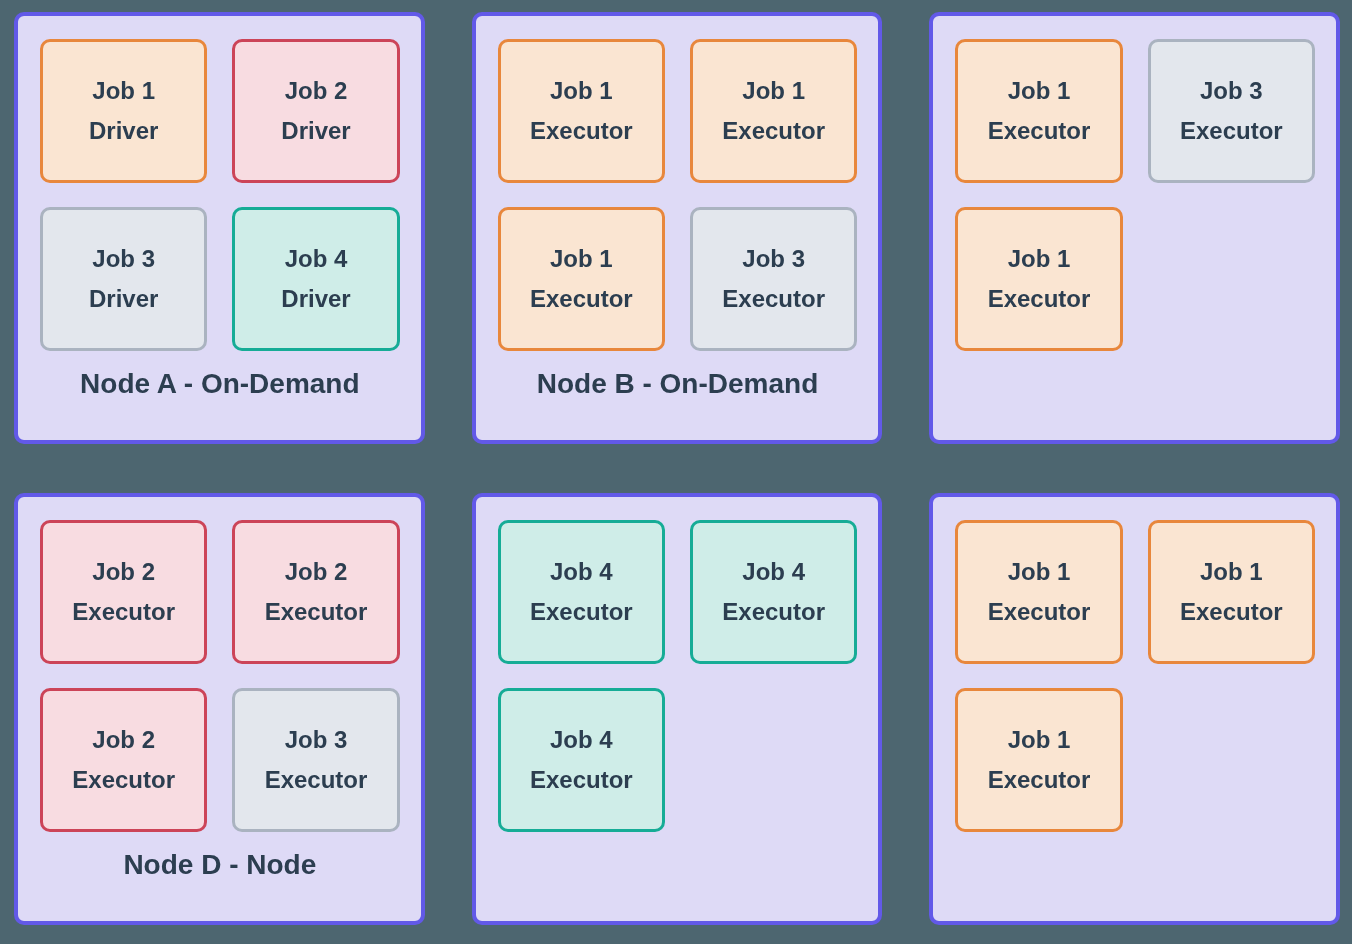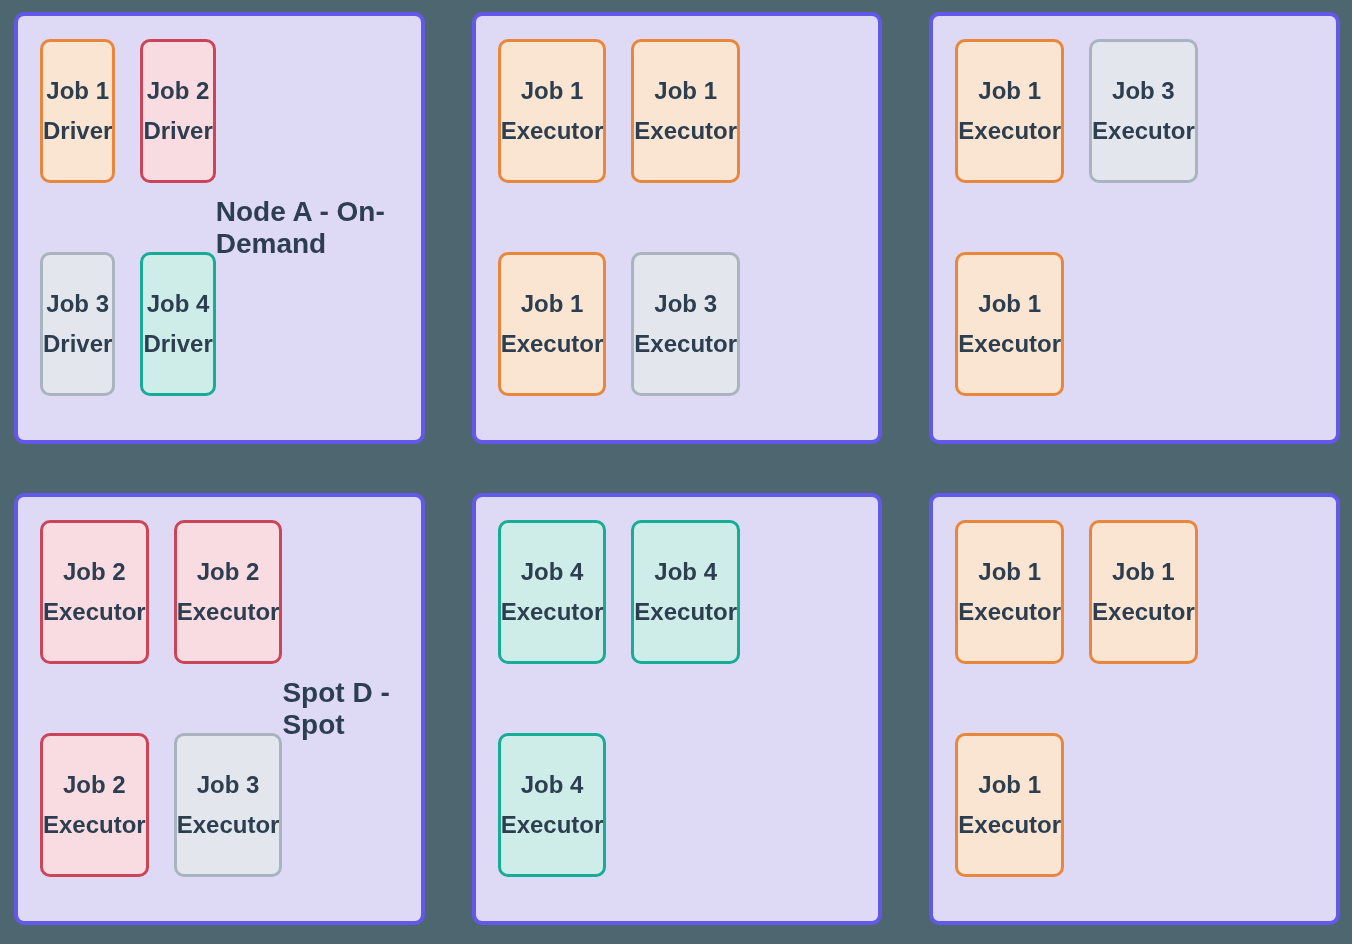--- a/index.html
+++ b/index.html
@@ -23,20 +23,21 @@
     gap: 49px 47px;
     padding: 12px 12px 19px 14px;
   }
   .node {
     box-sizing: border-box;
     border: 4px solid #6259E8;
     background: #DEDAF6;
     border-radius: 10px;
     padding: 23px 21px 0 22px;
     display: flex;
+    flex-direction: column;
   }
   .jobs {
     display: grid;
     grid-template-columns: repeat(2, 1fr);
     gap: 24px 25px;
   }
   .job {
     box-sizing: border-box;
     height: 144px;
     border: 3px solid;
@@ -106,64 +107,65 @@
   <div class="job" style="border-color: rgb(232, 135, 60); background: rgb(250, 229, 210); color: rgb(44, 62, 80);">
     <span class="job-line1">Job 1</span>
     <span class="job-line2">Executor</span>
   </div>
 
   <div class="job" style="border-color: rgb(170, 179, 192); background: rgb(227, 231, 237); color: rgb(44, 62, 80);">
     <span class="job-line1">Job 3</span>
     <span class="job-line2">Executor</span>
   </div>
 </div>
-  </section>
-
-  <section class="node" style="border-color: rgb(98, 89, 232); background: rgb(222, 218, 246);">
-    <div class="jobs">
-  <div class="job" style="border-color: rgb(232, 135, 60); background: rgb(250, 229, 210); color: rgb(44, 62, 80);">
-    <span class="job-line1">Job 1</span>
-    <span class="job-line2">Executor</span>
-  </div>
-
-  <div class="job" style="border-color: rgb(170, 179, 192); background: rgb(227, 231, 237); color: rgb(44, 62, 80);">
-    <span class="job-line1">Job 3</span>
-    <span class="job-line2">Executor</span>
-  </div>
-
-  <div class="job" style="border-color: rgb(232, 135, 60); background: rgb(250, 229, 210); color: rgb(44, 62, 80);">
-    <span class="job-line1">Job 1</span>
-    <span class="job-line2">Executor</span>
-  </div>
-</div>
-  </section>
-
-  <section class="node" style="border-color: rgb(98, 89, 232); background: rgb(222, 218, 246);">
-    <div class="jobs">
-  <div class="job" style="border-color: rgb(204, 68, 88); background: rgb(248, 220, 225); color: rgb(44, 62, 80);">
-    <span class="job-line1">Job 2</span>
-    <span class="job-line2">Executor</span>
-  </div>
-
-  <div class="job" style="border-color: rgb(204, 68, 88); background: rgb(248, 220, 225); color: rgb(44, 62, 80);">
-    <span class="job-line1">Job 2</span>
-    <span class="job-line2">Executor</span>
-  </div>
-
-  <div class="job" style="border-color: rgb(204, 68, 88); background: rgb(248, 220, 225); color: rgb(44, 62, 80);">
-    <span class="job-line1">Job 2</span>
-    <span class="job-line2">Executor</span>
-  </div>
-
-  <div class="job" style="border-color: rgb(170, 179, 192); background: rgb(227, 231, 237); color: rgb(44, 62, 80);">
-    <span class="job-line1">Job 3</span>
-    <span class="job-line2">Executor</span>
-  </div>
-</div>
-    <div class="node-label">Spot D - Spot</div>
+    <div class="node-label">Node B - On-Demand</div>
+  </section>
+
+  <section class="node" style="border-color: rgb(98, 89, 232); background: rgb(222, 218, 246);">
+    <div class="jobs">
+  <div class="job" style="border-color: rgb(232, 135, 60); background: rgb(250, 229, 210); color: rgb(44, 62, 80);">
+    <span class="job-line1">Job 1</span>
+    <span class="job-line2">Executor</span>
+  </div>
+
+  <div class="job" style="border-color: rgb(170, 179, 192); background: rgb(227, 231, 237); color: rgb(44, 62, 80);">
+    <span class="job-line1">Job 3</span>
+    <span class="job-line2">Executor</span>
+  </div>
+
+  <div class="job" style="border-color: rgb(232, 135, 60); background: rgb(250, 229, 210); color: rgb(44, 62, 80);">
+    <span class="job-line1">Job 1</span>
+    <span class="job-line2">Executor</span>
+  </div>
+</div>
+  </section>
+
+  <section class="node" style="border-color: rgb(98, 89, 232); background: rgb(222, 218, 246);">
+    <div class="jobs">
+  <div class="job" style="border-color: rgb(204, 68, 88); background: rgb(248, 220, 225); color: rgb(44, 62, 80);">
+    <span class="job-line1">Job 2</span>
+    <span class="job-line2">Executor</span>
+  </div>
+
+  <div class="job" style="border-color: rgb(204, 68, 88); background: rgb(248, 220, 225); color: rgb(44, 62, 80);">
+    <span class="job-line1">Job 2</span>
+    <span class="job-line2">Executor</span>
+  </div>
+
+  <div class="job" style="border-color: rgb(204, 68, 88); background: rgb(248, 220, 225); color: rgb(44, 62, 80);">
+    <span class="job-line1">Job 2</span>
+    <span class="job-line2">Executor</span>
+  </div>
+
+  <div class="job" style="border-color: rgb(170, 179, 192); background: rgb(227, 231, 237); color: rgb(44, 62, 80);">
+    <span class="job-line1">Job 3</span>
+    <span class="job-line2">Executor</span>
+  </div>
+</div>
+    <div class="node-label">Node D - Node</div>
   </section>
 
   <section class="node" style="border-color: rgb(98, 89, 232); background: rgb(222, 218, 246);">
     <div class="jobs">
   <div class="job" style="border-color: rgb(22, 172, 150); background: rgb(207, 237, 232); color: rgb(44, 62, 80);">
     <span class="job-line1">Job 4</span>
     <span class="job-line2">Executor</span>
   </div>
 
   <div class="job" style="border-color: rgb(22, 172, 150); background: rgb(207, 237, 232); color: rgb(44, 62, 80);">

